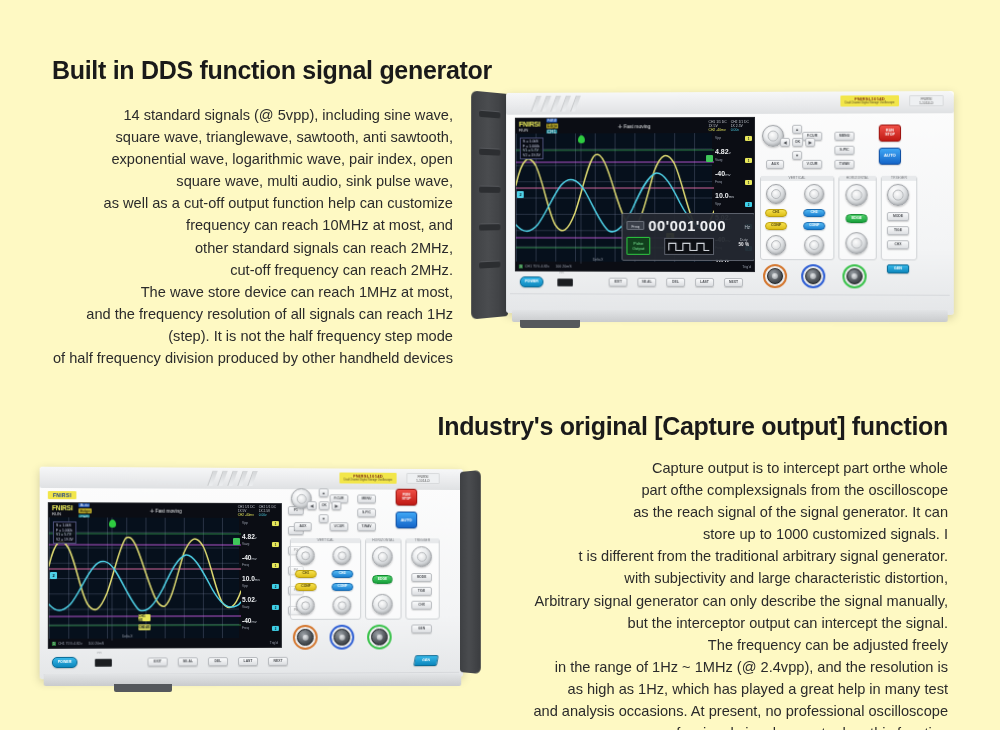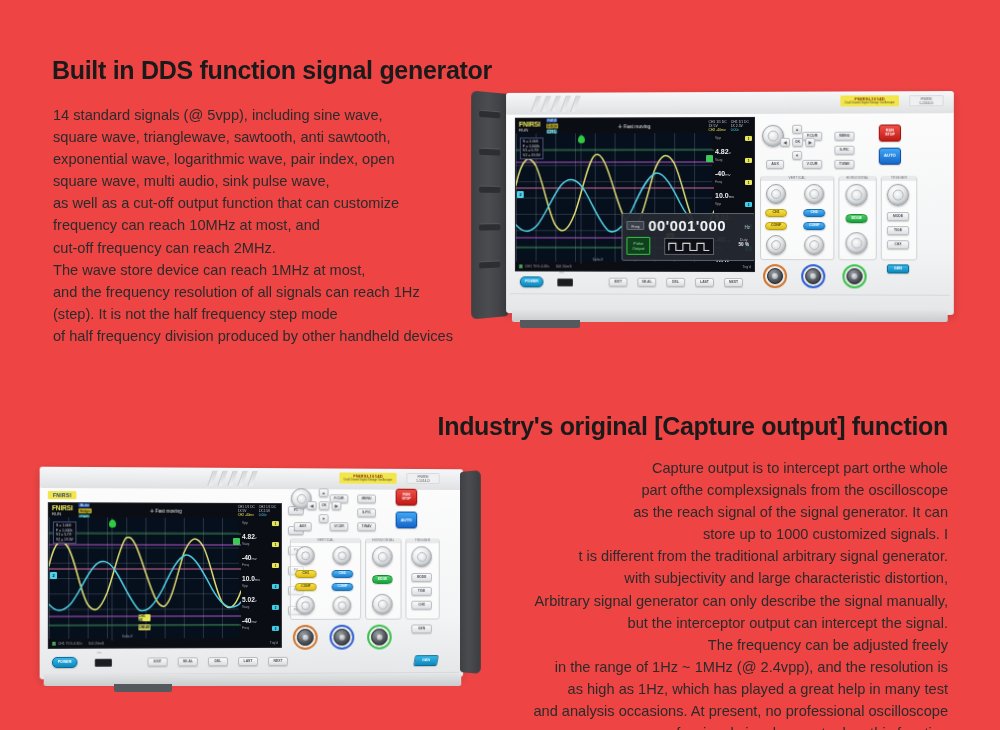--- a/index.html
+++ b/index.html
@@ -2,36 +2,36 @@
 <html><head>
 <meta charset="utf-8">
 <style>
   * { box-sizing: border-box; margin: 0; padding: 0; }
   html, body {
     width: 1000px; height: 730px;
     background: #ffffff;
     font-family: "Liberation Sans", sans-serif;
     overflow: hidden;
   }
-  .page { position: relative; width: 1000px; height: 730px; background: #ef4444; }
+  .page { position: relative; width: 1000px; height: 730px; background: #fef9c3; }
 
   
   .h-title {
     font-size: 25px; font-weight: bold; color: #1a1a1a;
     letter-spacing: -0.3px; white-space: nowrap;
   }
   .body-copy {
     font-size: 14.6px; color: #2b2b2b; line-height: 22.1px;
     white-space: nowrap;
   }
   .body-copy.right { text-align: right; }
 
   
   #sec1-title { position: absolute; left: 52px; top: 56px; }
-  #sec1-copy  { position: absolute; left: 53px; top: 104px; }
+  #sec1-copy  { position: absolute; left: 53px; top: 104px; text-align: right; }
 
   
   #sec2-title { position: absolute; right: 52px; top: 412px; }
   #sec2-copy  { position: absolute; right: 52px; top: 457px; }
 
   
   .scope { position: absolute; }
 
   
   .lid {
@@ -258,22 +258,23 @@
 <body>
 
 <div class="page">
 
   <h1 class="h-title" id="sec1-title">Built in DDS function signal generator</h1>
   <div class="body-copy" id="sec1-copy">
     <div>14 standard signals (@ 5vpp), including sine wave,</div>
     <div>square wave, trianglewave, sawtooth, anti sawtooth,</div>
     <div>exponential wave, logarithmic wave, pair index, open</div>
     <div>square wave, multi audio, sink pulse wave,</div>
-    <div>as well as a cut-off output function that can customize</div>
+    <div>as well as a cut-off output function help can customize</div>
     <div>frequency can reach 10MHz at most, and</div>
+    <div>other standard signals can reach 2MHz,</div>
     <div>cut-off frequency can reach 2MHz.</div>
     <div>The wave store device can reach 1MHz at most,</div>
     <div>and the frequency resolution of all signals can reach 1Hz</div>
     <div>(step). It is not the half frequency step mode</div>
     <div>of half frequency division produced by other handheld devices</div>
   </div>
 
   <h1 class="h-title" id="sec2-title">Industry's original [Capture output] function</h1>
   <div class="body-copy right" id="sec2-copy">
     <div>Capture output is to intercept part orthe whole</div>

